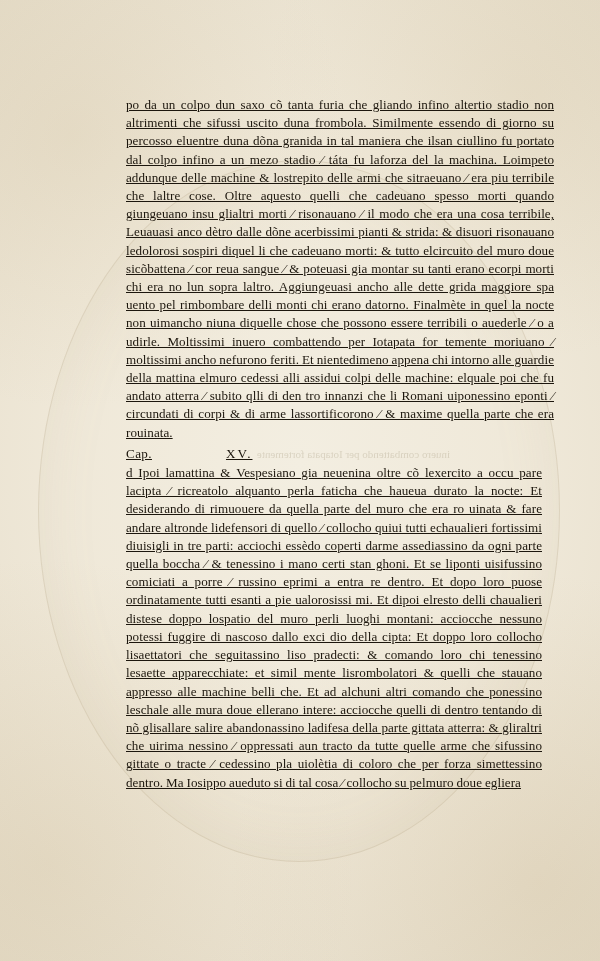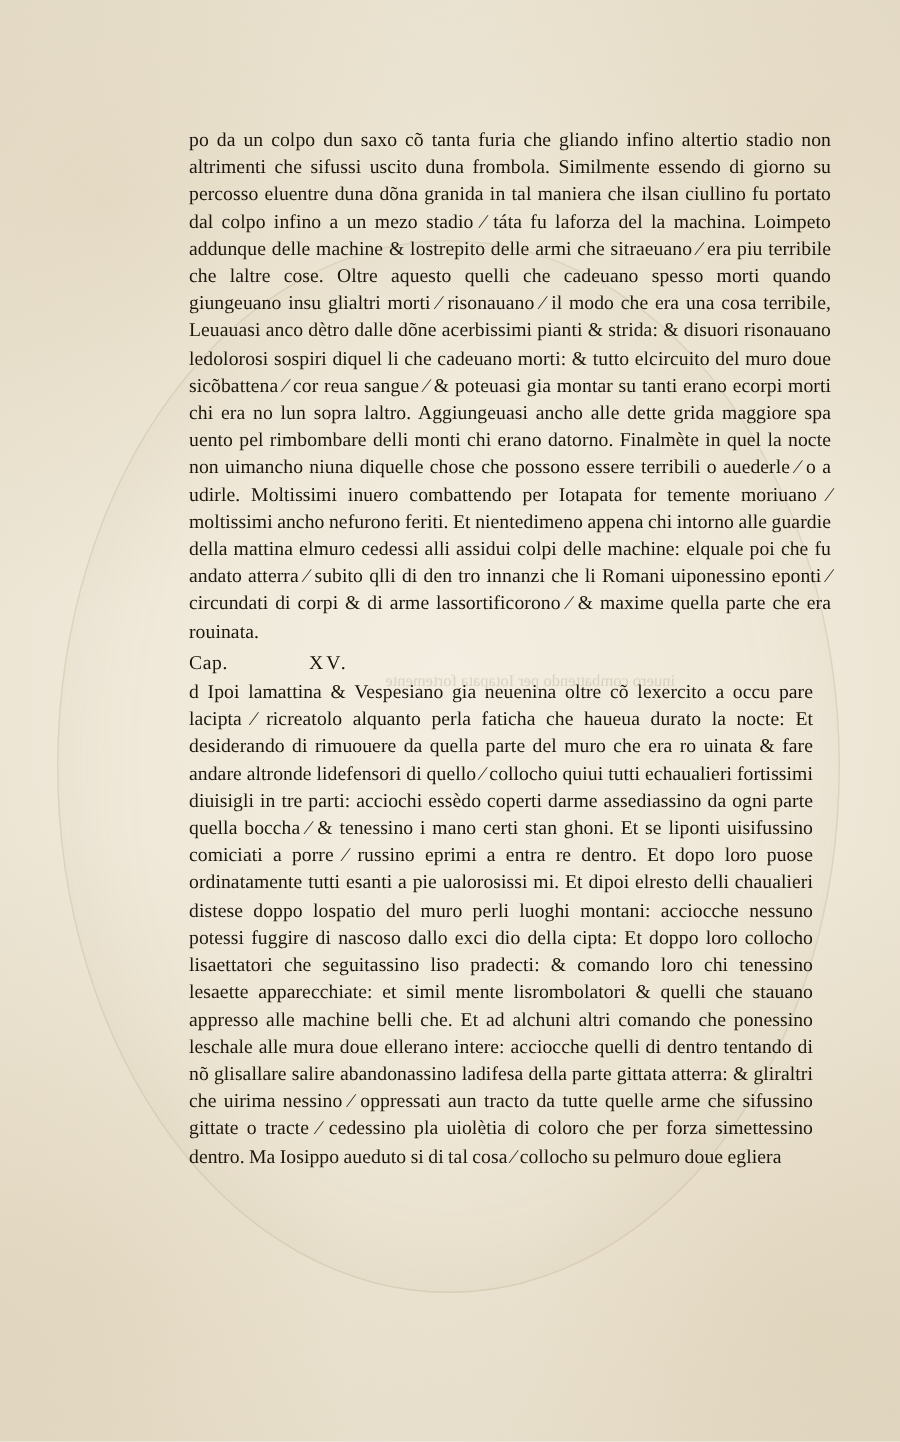--- a/index.html
+++ b/index.html
@@ -42,39 +42,40 @@
       radial-gradient(circle at 12% 14%, rgba(200,180,140,0.20) 0%, rgba(200,180,140,0) 28%),
       radial-gradient(circle at 88% 10%, rgba(205,185,145,0.18) 0%, rgba(205,185,145,0) 26%),
       radial-gradient(circle at 90% 92%, rgba(195,172,130,0.22) 0%, rgba(195,172,130,0) 30%),
       radial-gradient(circle at 8% 90%, rgba(198,176,134,0.20) 0%, rgba(198,176,134,0) 30%);
     pointer-events: none;
   }
 
   .text-block {
     position: absolute;
     left: 126px;
-    top: 84px;
+    top: 96px;
     width: 428px;
     color: #1c160d;
     font-size: 13.1px;
     line-height: 18.2px;
     text-align: justify;
     letter-spacing: 0.05px;
     word-spacing: -0.4px;
     z-index: 3;
+    text-decoration: underline;
   }
   .para {
     margin: 0;
     text-align: justify;
     text-justify: inter-word;
   }
   .chapline {
     margin: 3px 0 0 0;
     display: flex;
-    gap: 54px;
+    gap: 74px;
     font-size: 13.1px;
     letter-spacing: 0.4px;
   }
   .chap-word { }
   .chap-num { letter-spacing: 2px; }
   .para2 {
     margin: 1px 12px 0 0;
   }
   
   .ghost {

